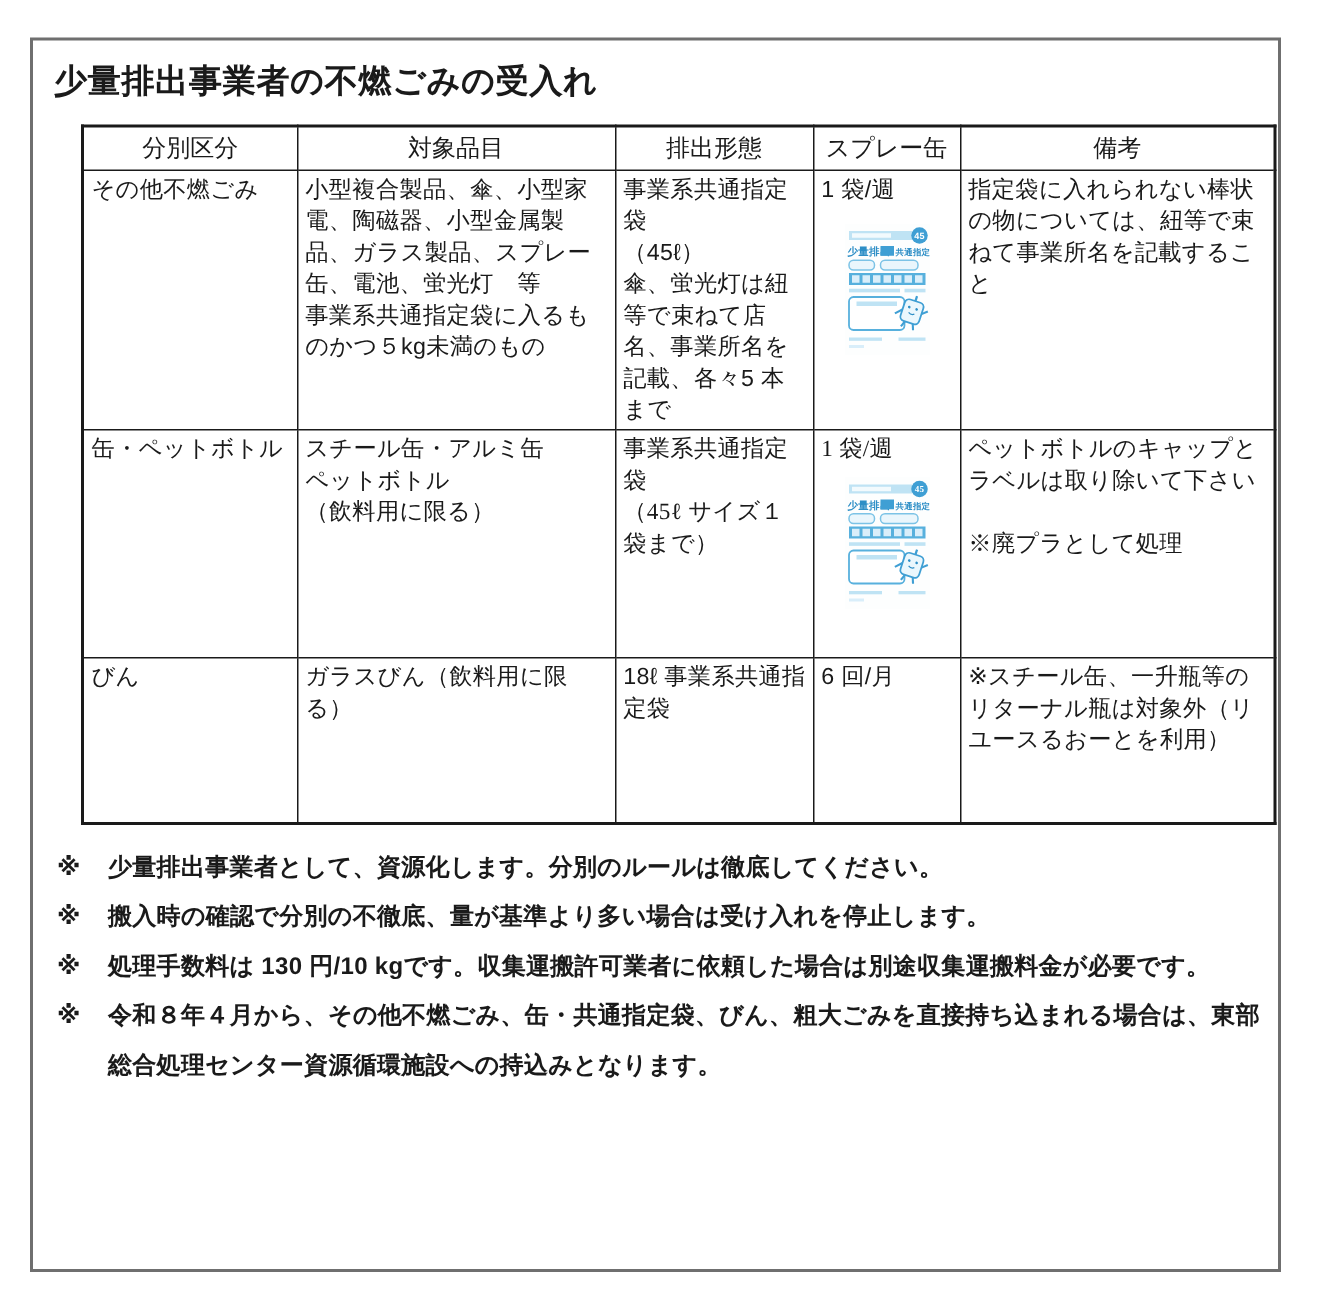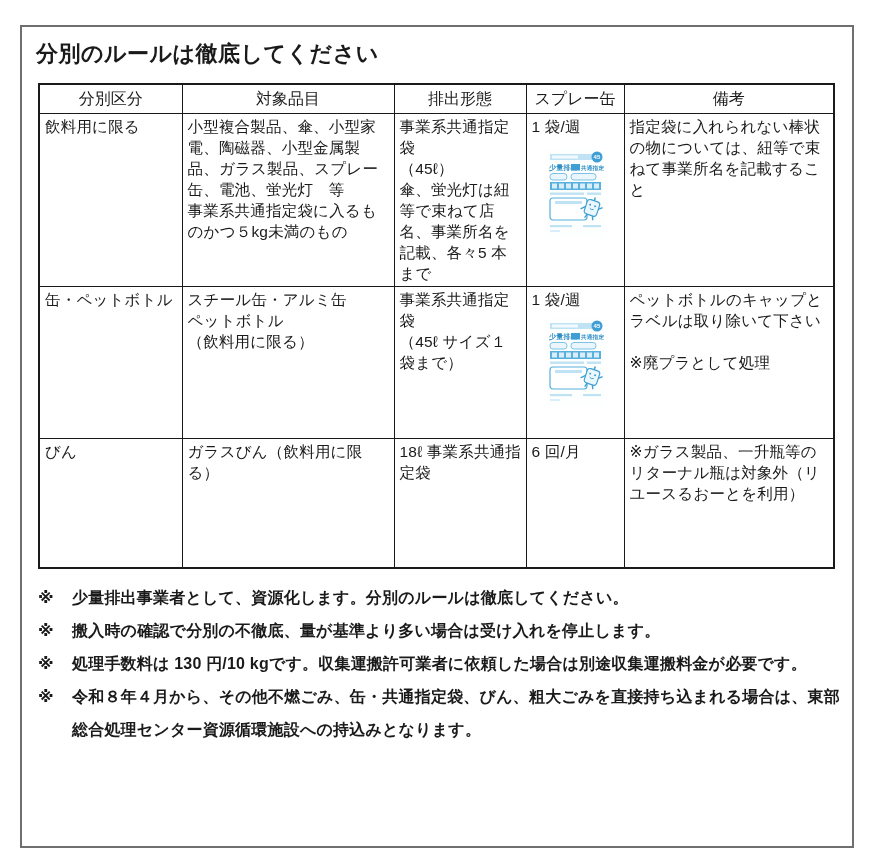--- a/index.html
+++ b/index.html
@@ -14,21 +14,21 @@
     padding:10px 12px 0 12px;overflow:hidden;
   }
   .doc-title{
     font-size:22px;font-weight:bold;letter-spacing:.5px;margin:2px 0 14px 2px;
   }
   .intro{
     font-size:16px;line-height:33px;letter-spacing:.3px;margin:0 0 5px 2px;
     width:806px;text-align:justify;
   }
   table.rules{
-    border-collapse:collapse;table-layout:fixed;margin-left:4px;
+    border-collapse:collapse;table-layout:fixed;margin-left:20px;
     width:795px;
   }
   table.rules,table.rules th,table.rules td{border:1px solid #1a1a1a;}
   table.rules{border-width:2px;}
   table.rules th{
     font-size:16px;font-weight:normal;text-align:center;height:26px;
     padding:1px 2px;background:#ffffff;
   }
   table.rules td{
     font-size:15.5px;line-height:21px;vertical-align:top;
@@ -44,21 +44,21 @@
     font-size:16px;line-height:33px;letter-spacing:.2px;
   }
   .fnote .marker{flex:0 0 34px;padding-left:4px;}
   .fnote .ftext{flex:1 1 auto;width:770px;text-align:justify;}
 </style>
 </head>
 <body>
 
 <div class="sheet">
 
-  <h1 class="doc-title">分別のルールは徹底してください</h1>
+  <h1 class="doc-title">少量排出事業者の不燃ごみの受入れ</h1>
 
 
   <table class="rules">
     <colgroup>
       <col style="width:143px">
         <col style="width:212px">
         <col style="width:132px">
       <col style="width:98px">
         <col style="width:210px">
     </colgroup>
@@ -66,21 +66,21 @@
       <tr>
         <th>分別区分</th>
         <th>対象品目</th>
         <th>排出形態</th>
         <th>スプレー缶</th>
         <th>備考</th>
       </tr>
     </thead>
     <tbody>
       <tr style="height:150px;">
-        <td><span class="prewrap">飲料用に限る</span></td>
+        <td><span class="prewrap">その他不燃ごみ</span></td>
         <td><span class="prewrap">小型複合製品、傘、小型家電、陶磁器、小型金属製品、ガラス製品、スプレー缶、電池、蛍光灯　等
 事業系共通指定袋に入るものかつ５kg未満のもの</span></td>
         <td><span class="prewrap">事業系共通指定袋
 （45ℓ）
 傘、蛍光灯は紐等で束ねて店名、事業所名を記載、各々5 本まで</span></td>
         <td class="freq-cell">
           <span>1 袋/週</span>
           <div class="bag-wrap">
             <svg width="57" height="88" viewBox="0 0 57 88">
               <rect x="0" y="0" width="57" height="88" fill="#fdfefe"></rect>
@@ -118,21 +118,21 @@
               </g>
               <rect x="3" y="76" width="22" height="2.2" fill="#bfe3f4"></rect>
               <rect x="36" y="76" width="18" height="2.2" fill="#bfe3f4"></rect>
               <rect x="3" y="81" width="10" height="2" fill="#d9eefa"></rect>
             </svg>
           </div>
         </td>
         <td><span class="prewrap">指定袋に入れられない棒状の物については、紐等で束ねて事業所名を記載すること</span></td>
       </tr>
 
-      <tr style="height:152px;">
+      <tr style="height:152px;font-family:Liberation Serif, serif;">
         <td><span class="prewrap">缶・ペットボトル</span></td>
         <td><span class="prewrap">スチール缶・アルミ缶
 ペットボトル
 （飲料用に限る）</span></td>
         <td><span class="prewrap">事業系共通指定袋
 （45ℓ サイズ１袋まで）</span></td>
         <td class="freq-cell">
           <span>1 袋/週</span>
           <div class="bag-wrap tight">
             <svg width="57" height="88" viewBox="0 0 57 88">
@@ -173,28 +173,28 @@
               <rect x="36" y="76" width="18" height="2.2" fill="#bfe3f4"></rect>
               <rect x="3" y="81" width="10" height="2" fill="#d9eefa"></rect>
             </svg>
           </div>
         </td>
         <td><span class="prewrap">ペットボトルのキャップとラベルは取り除いて下さい
 
 ※廃プラとして処理</span></td>
       </tr>
 
-      <tr style="height:129px;">
+      <tr style="height:110px;">
         <td><span class="prewrap">びん</span></td>
         <td><span class="prewrap">ガラスびん（飲料用に限る）</span></td>
         <td><span class="prewrap">18ℓ 事業系共通指定袋</span></td>
         <td class="freq-cell">
           <span>6 回/月</span>
         </td>
-        <td><span class="prewrap">※ガラス製品、一升瓶等のリターナル瓶は対象外（リユースるおーとを利用）</span></td>
+        <td><span class="prewrap">※スチール缶、一升瓶等のリターナル瓶は対象外（リユースるおーとを利用）</span></td>
       </tr>
     </tbody>
   </table>
 
   <div class="footnotes">
     <div class="fnote">
       <span class="marker">※</span>
       <span class="ftext">少量排出事業者として、資源化します。分別のルールは徹底してください。</span>
     </div>
     <div class="fnote">

